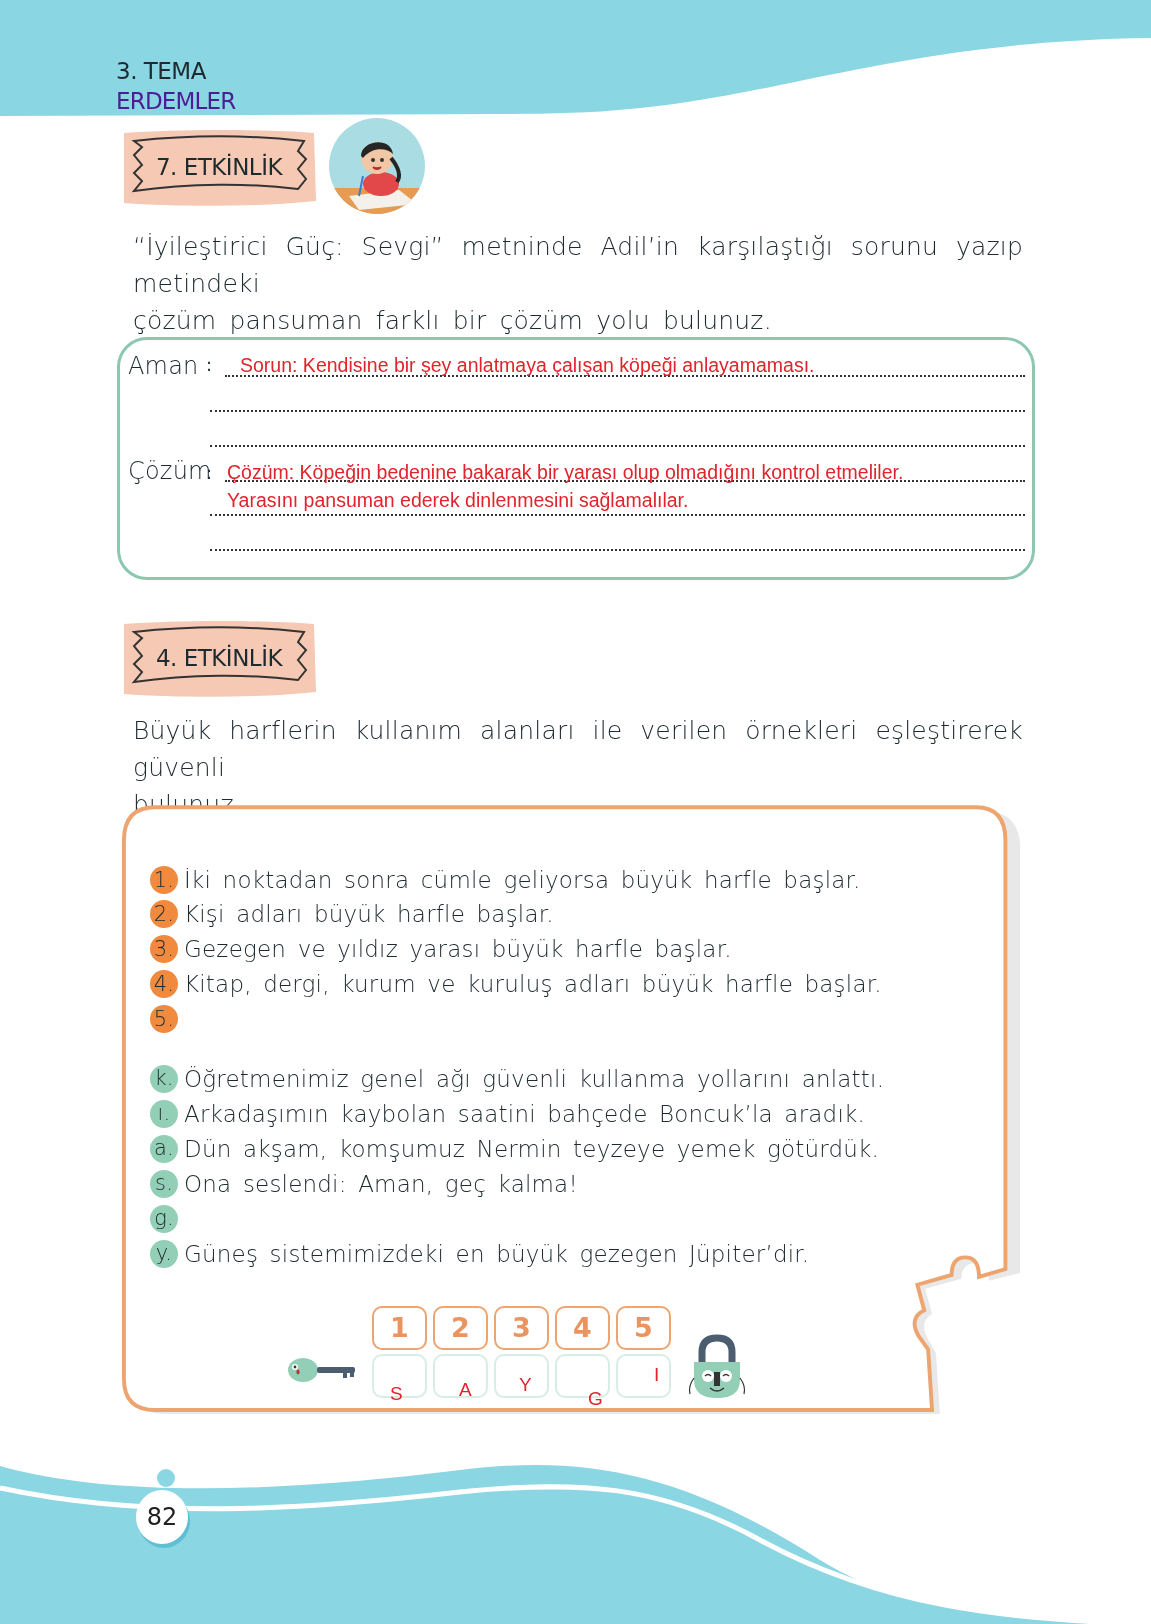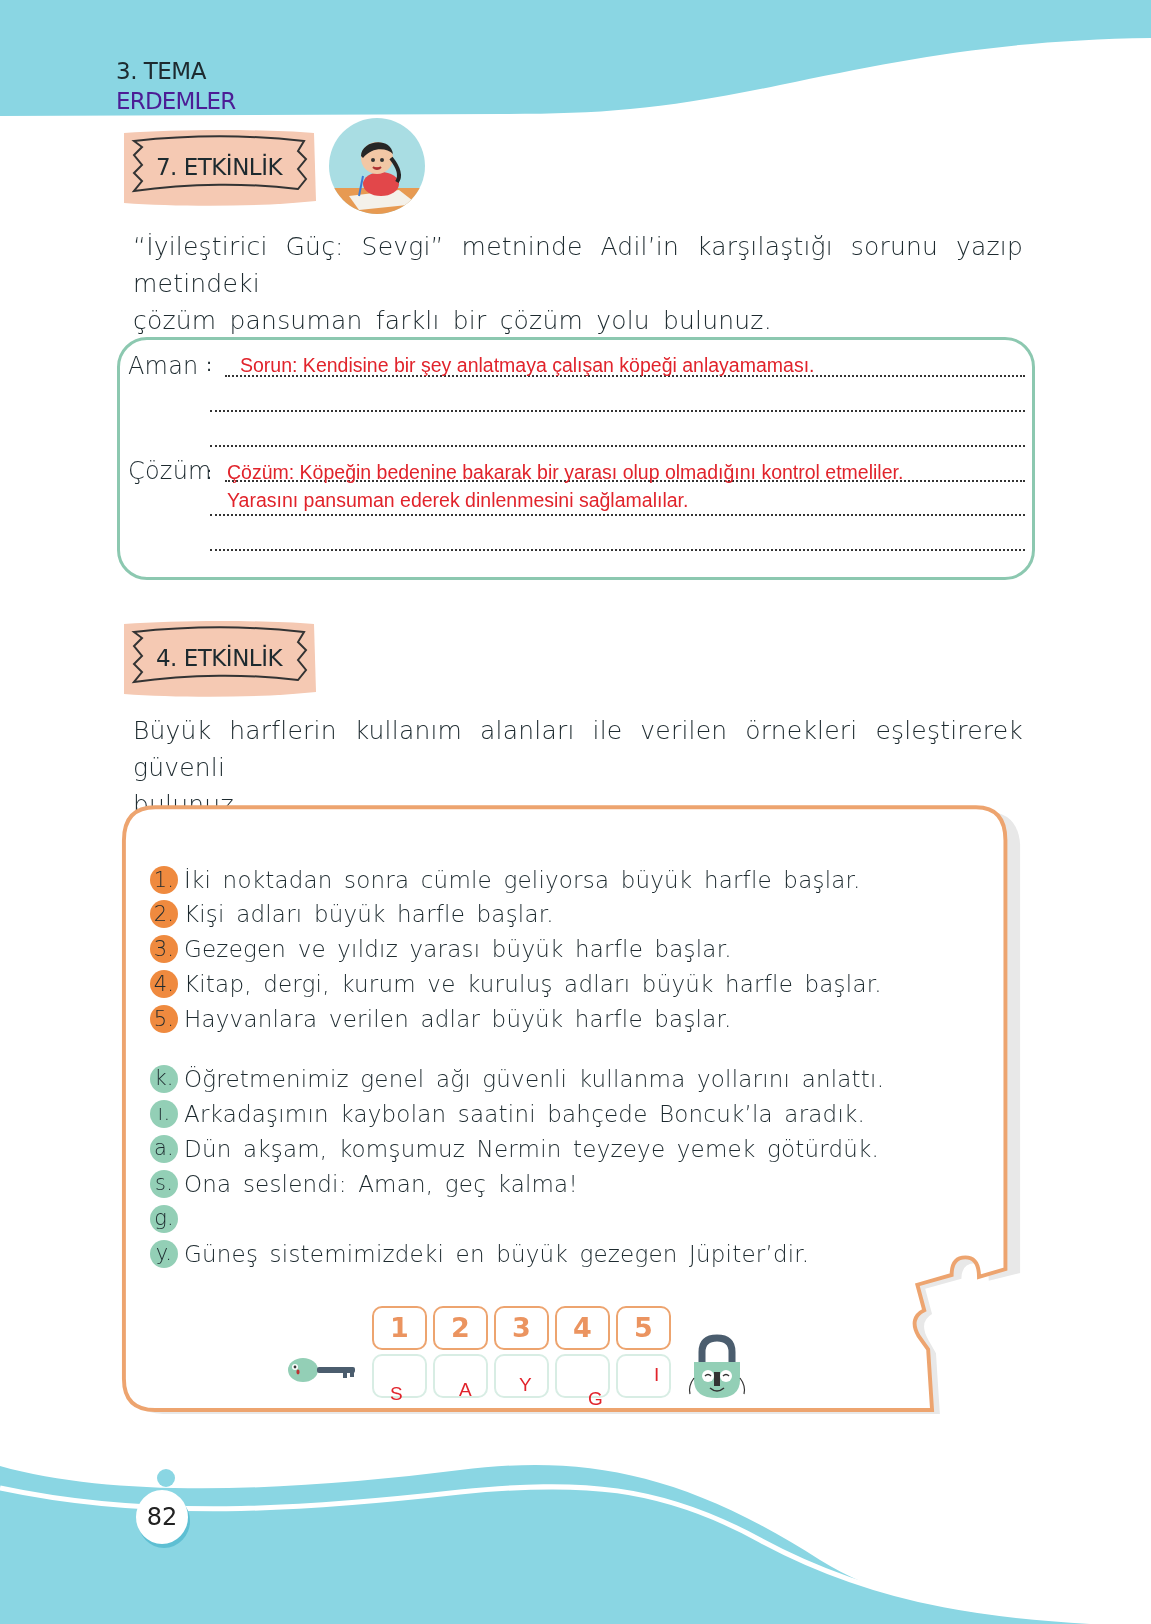--- a/index.html
+++ b/index.html
@@ -134,21 +134,20 @@
 <div class="rule-row hand" style="top:935px;">
   <span class="num-badge">3.</span>
   <span>Gezegen ve yıldız yarası büyük harfle başlar.</span>
 </div>
 <div class="rule-row hand" style="top:970px;">
   <span class="num-badge">4.</span>
   <span>Kitap, dergi, kurum ve kuruluş adları büyük harfle başlar.</span>
 </div>
 <div class="rule-row hand" style="top:1005px;">
   <span class="num-badge">5.</span>
-  <span>Hayvanlara verilen adlar büyük harfle başlar.</span>
 </div>
 
 <div class="ex-row hand" style="top:1065px;">
   <span class="let-badge">k.</span>
   <span>Öğretmenimiz genel ağı güvenli kullanma yollarını anlattı.</span>
 </div>
 <div class="ex-row hand" style="top:1100px;">
   <span class="let-badge">ı.</span>
   <span>Arkadaşımın kaybolan saatini bahçede Boncuk’la aradık.</span>
 </div>

